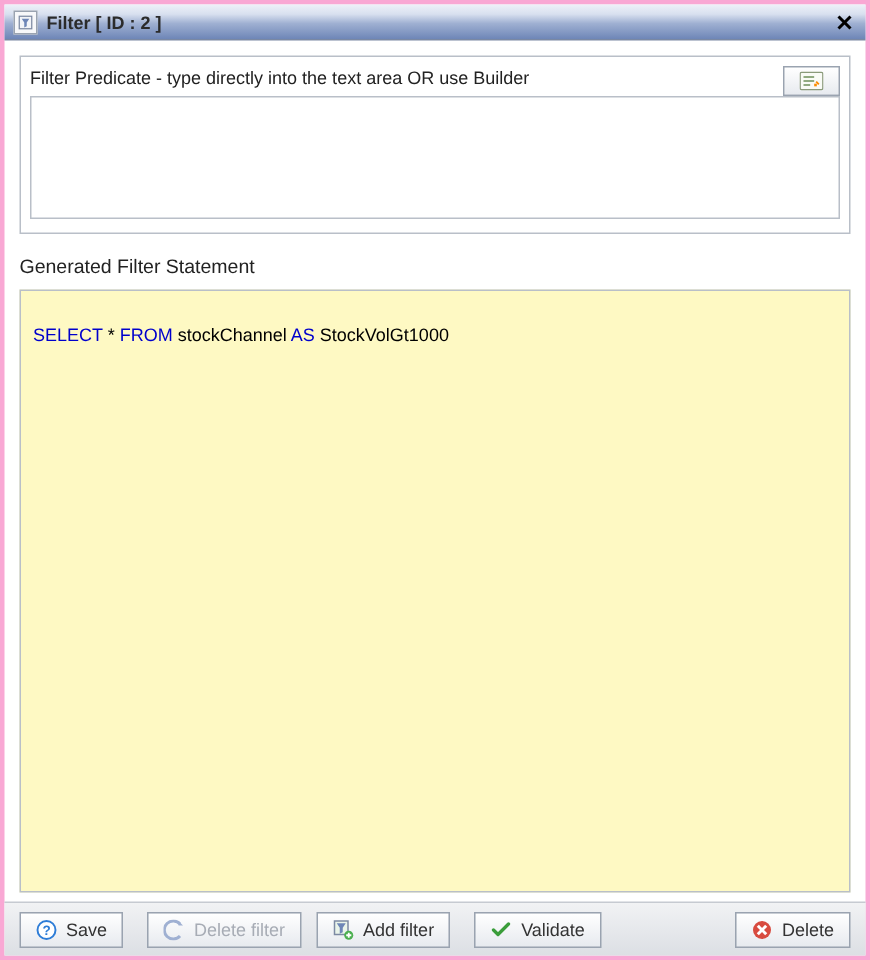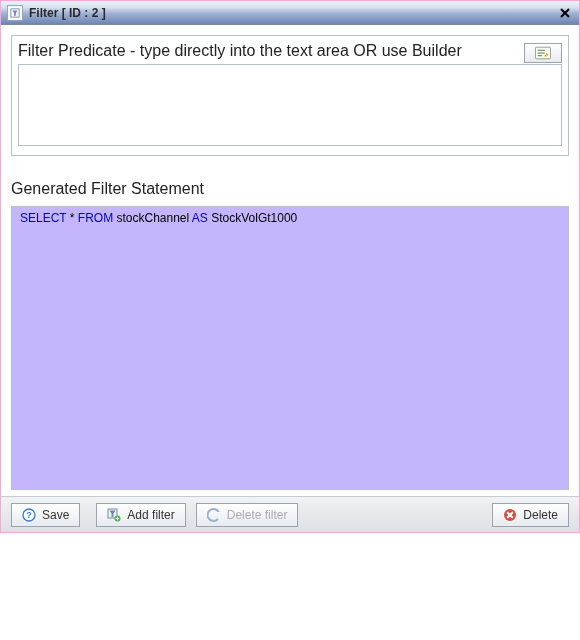--- a/index.html
+++ b/index.html
@@ -1,19 +1,19 @@
 <!DOCTYPE html>
 <html><head>
 <meta charset="utf-8">
 <style>
   * { box-sizing: border-box; }
   html, body { margin:0; padding:0; font-family: Tahoma, Arial, sans-serif; font-size:12px; }
   body { width:580px; height:640px; background:#fff; overflow:hidden; }
 
-  .window { width:580px; height:533px; border:1px solid #f9a8d4; display:flex; flex-direction:column; }
+  .window { width:580px; height:640px; border:3px solid #f9a8d4; display:flex; flex-direction:column; }
 
   .titlebar {
     height:24px;
     background: linear-gradient(to bottom, #eef2f9 0%, #d8e0ef 28%, #9fb0d2 55%, #6e86b7 100%);
     border-bottom:1px solid #7a88a3;
     display:flex; align-items:center; padding:0 6px; gap:6px;
     color:#2b2b2b; font-weight:bold;
   }
   .titlebar .appicon {
     width:16px;height:16px;border:1px solid #9aa3b0;background:#f7f8fa; display:flex;align-items:center;justify-content:center;
@@ -23,37 +23,37 @@
   .titlebar .spacer { flex:1; }
   .titlebar .close {
     width:16px;height:16px; display:flex;align-items:center;justify-content:center; cursor:default;
     font-size:16px; font-weight:bold; color:#000;
   }
 
   .content { flex:1; padding:10px 10px 6px 10px; display:flex; flex-direction:column; gap:8px; overflow:hidden; }
 
   .panel-border { border:1px solid #b9bfc8; padding:6px; }
   .predicate-header { display:flex; align-items:center; gap:6px; }
-  .predicate-header .label { color:#222; font-size:16px; margin-bottom:4px; }
+  .predicate-header .label { color:#222; font-size:12px; margin-bottom:4px; }
   .predicate-header .spacer { flex:1; }
   .builder-btn {
     width:38px;height:20px;border:1px solid #9aa3b0;background:linear-gradient(to bottom,#fff,#e7eaef);
     display:flex;align-items:center;justify-content:center;
   }
   .builder-btn svg{width:16px;height:14px;}
   .predicate-input {
     width:100%; height:82px; border:1px solid #b9bfc8; resize:none; padding:4px; font-family:inherit; font-size:12px;
     outline:none; background:#fff;
   }
 
-  .section-label { color:#222; font-size:16px; margin-top:16px; }
+  .section-label { color:#222; font-size:13px; margin-top:6px; }
 
   .statement-box {
-    flex:1; border:1px solid #b9bfc8; padding:4px 8px; font-family: Tahoma, Arial, sans-serif; font-size:12px;
-    color:#000; overflow:auto; background:#c4b5fd;
+    flex:1; border:1px solid #b9bfc8; padding:22px 8px; font-family: Tahoma, Arial, sans-serif; font-size:12px;
+    color:#000; overflow:auto; background:#fef9c3;
   }
   .kw { color:#0000cc; }
   .plain { color:#000; }
 
   .buttonbar {
     height:36px; border-top:1px solid #c6cad1;
     background: linear-gradient(to bottom,#f1f2f4,#dcdfe4);
     display:flex; align-items:center; padding:0 10px; gap:16px;
   }
   .buttonbar .group { display:flex; gap:10px; }
@@ -125,43 +125,51 @@
       <span class="ic">
         <svg viewBox="0 0 14 14">
             <circle cx="7" cy="7" r="6" fill="#fff" stroke="#2e7dd7" stroke-width="1.3"></circle>
             <text x="7" y="10.3" text-anchor="middle" font-size="9" font-weight="bold" fill="#2e7dd7">?</text>
           </svg>
       </span>
       <span>Save</span>
     </div>
 
     <div class="group">
+      <div class="btn disabled">
+        <span class="ic">
+          <svg viewBox="0 0 14 14">
+              <path d="M11 3 A6 6 0 1 0 11 11" fill="none" stroke="#9fb0d2" stroke-width="2"></path>
+              <polygon points="10,1 13,4 10,4" fill="#9fb0d2"></polygon>
+            </svg>
+        </span>
+        <span>Delete filter</span>
+      </div>
       <div class="btn">
         <span class="ic">
           <svg viewBox="0 0 14 14">
               <rect x="1" y="1" width="9" height="9" fill="#eaf4ea" stroke="#7d8aa3"></rect>
               <path d="M2.5 2.5h6l-2 3v3l-2 1v-4z" fill="#6e86b7"></path>
               <circle cx="10.5" cy="10.5" r="3" fill="#4caf50"></circle>
               <line x1="10.5" y1="8.8" x2="10.5" y2="12.2" stroke="#fff" stroke-width="1.2"></line>
               <line x1="8.8" y1="10.5" x2="12.2" y2="10.5" stroke="#fff" stroke-width="1.2"></line>
             </svg>
         </span>
         <span>Add filter</span>
       </div>
-      <div class="btn disabled">
-        <span class="ic">
-          <svg viewBox="0 0 14 14">
-              <path d="M11 3 A6 6 0 1 0 11 11" fill="none" stroke="#9fb0d2" stroke-width="2"></path>
-              <polygon points="10,1 13,4 10,4" fill="#9fb0d2"></polygon>
-            </svg>
-        </span>
-        <span>Delete filter</span>
-      </div>
     </div>
 
+    <div class="btn">
+      <span class="ic">
+        <svg viewBox="0 0 14 14">
+            <path d="M2 7 l3 3 l7 -7" fill="none" stroke="#3a9d3a" stroke-width="2.2" stroke-linecap="round" stroke-linejoin="round"></path>
+          </svg>
+      </span>
+      <span>Validate</span>
+    </div>
 
     <div class="spacer"></div>
 
 
     <div class="btn">
       <span class="ic">
         <svg viewBox="0 0 14 14">
             <circle cx="7" cy="7" r="6" fill="#d84b3f"></circle>
             <line x1="4.2" y1="4.2" x2="9.8" y2="9.8" stroke="#fff" stroke-width="2"></line>
             <line x1="9.8" y1="4.2" x2="4.2" y2="9.8" stroke="#fff" stroke-width="2"></line>

